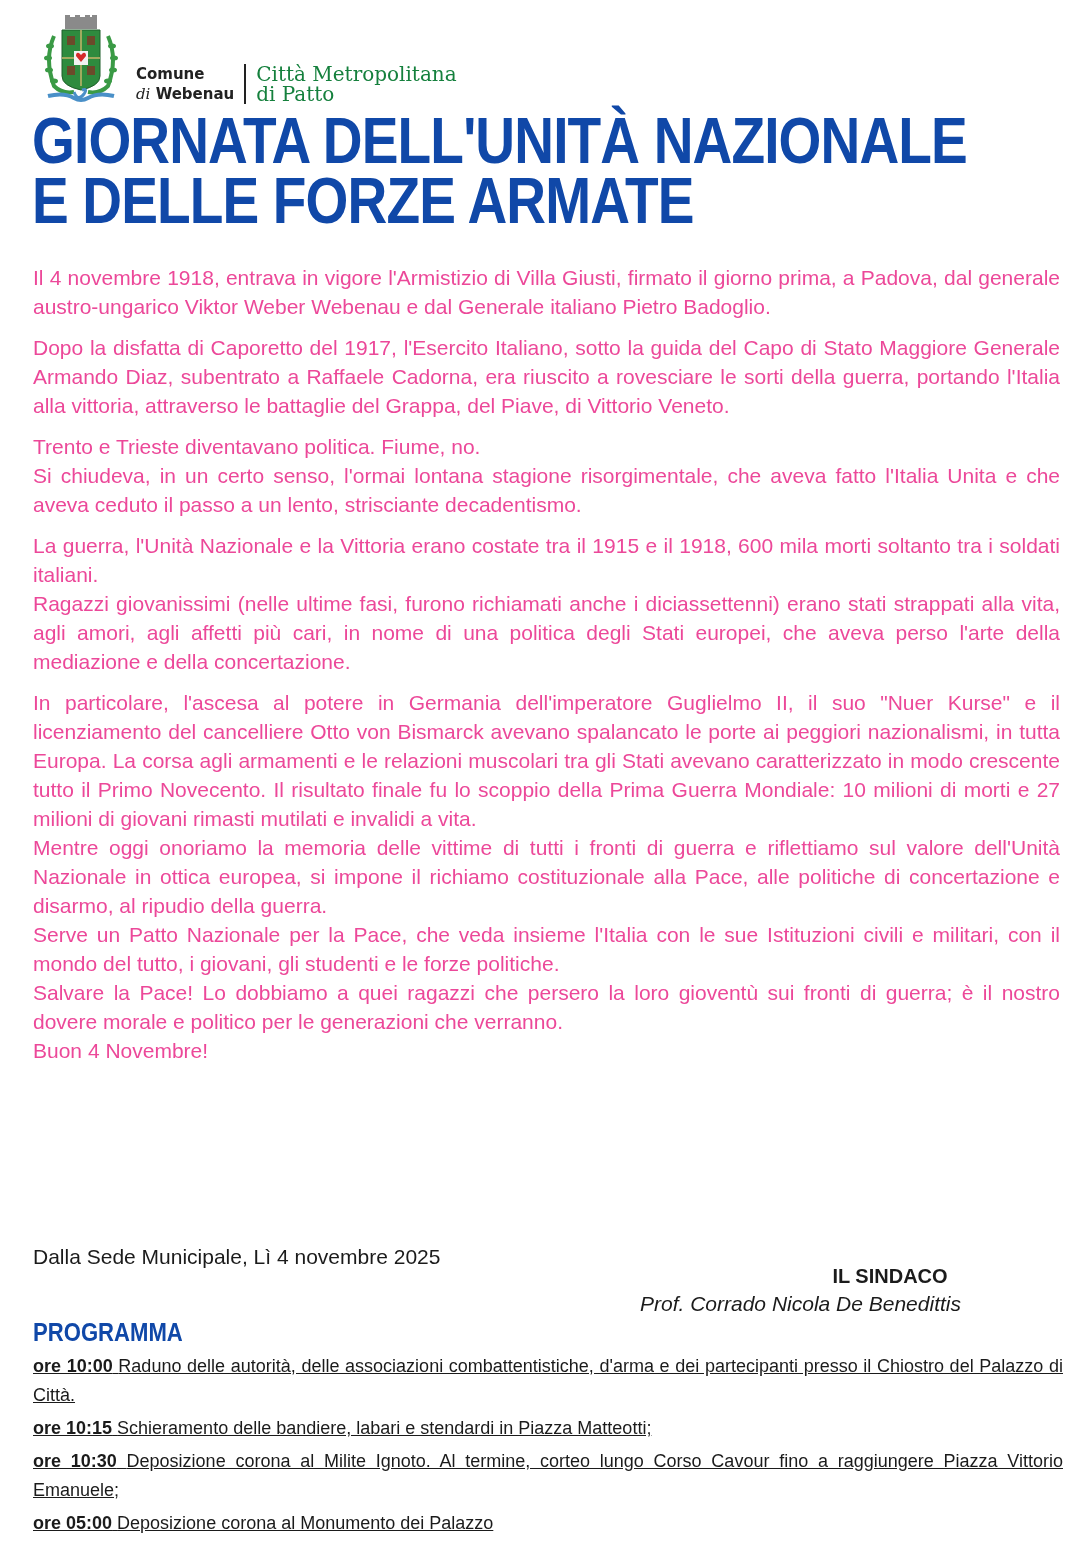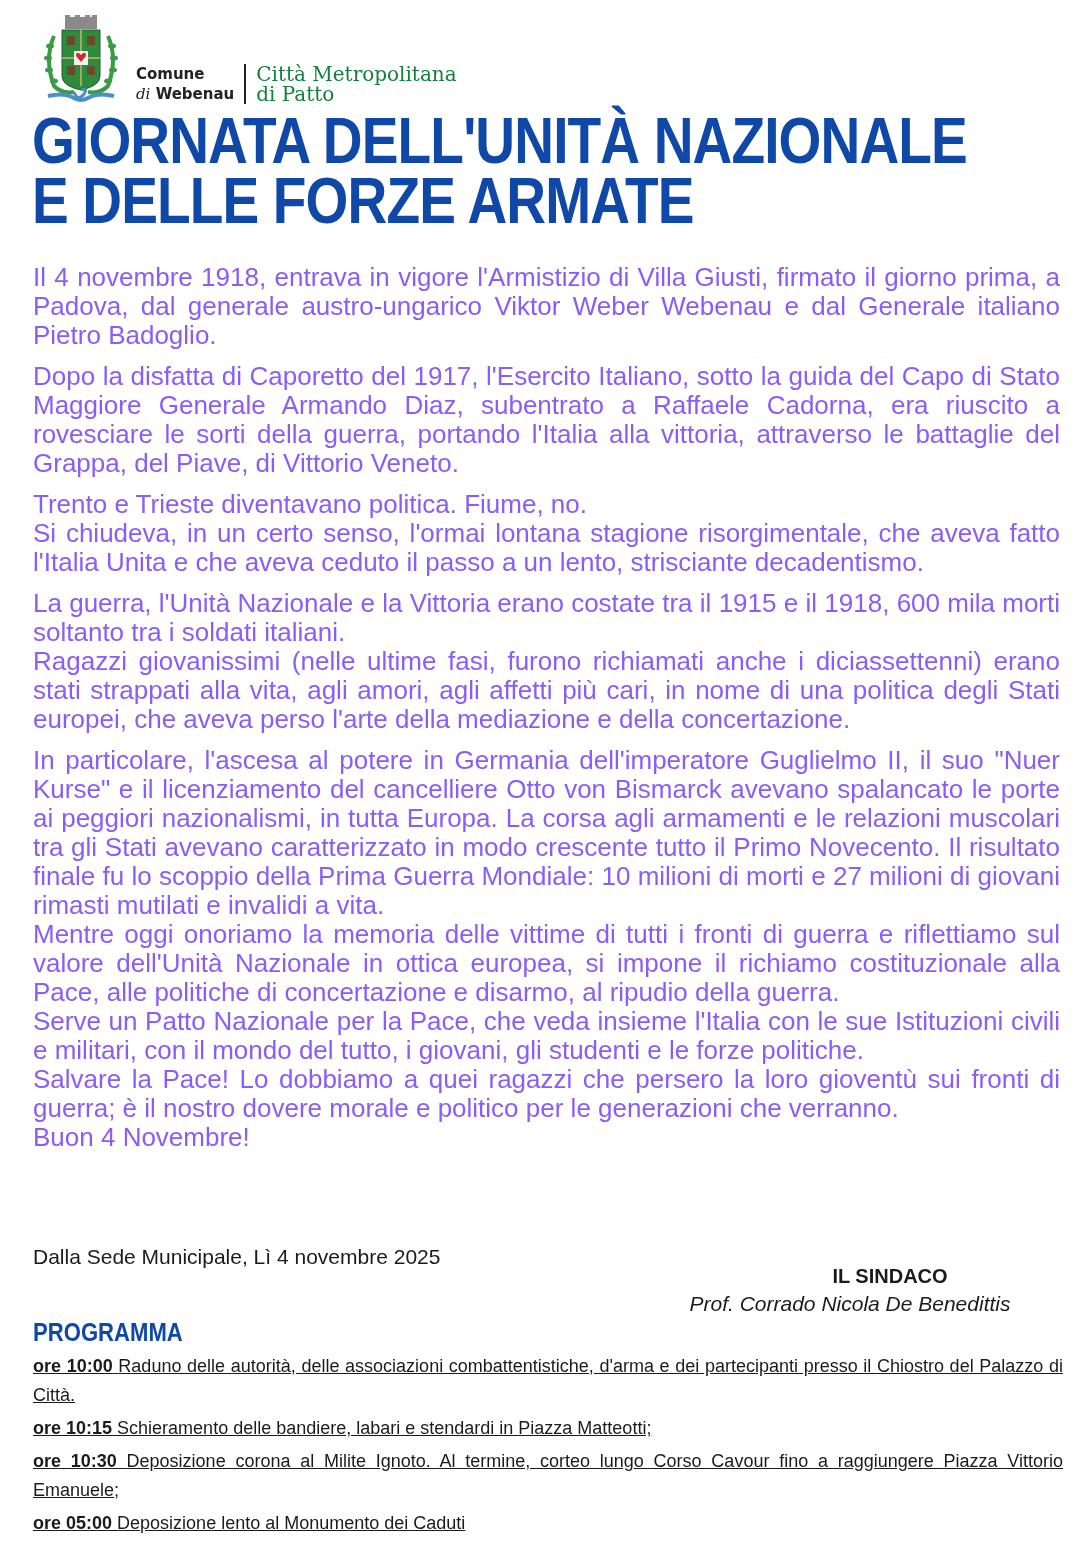--- a/index.html
+++ b/index.html
@@ -19,28 +19,28 @@
       position: absolute; left: 32px; top: 112px; width: 1040px;
       font-family: "Liberation Sans", sans-serif; font-weight: bold;
       color: #1048a8; font-size: 64px; line-height: 58px;
       letter-spacing: -1px; transform: scaleX(0.86); transform-origin: left top;
       white-space: nowrap; text-transform: uppercase;
     }
     .title div { height: 60px; }
 
     .body {
       position: absolute; left: 33px; top: 263px; width: 1027px;
-      font-size: 26px; line-height: 29px; text-align: justify; color: #8b5cf6;
+      font-size: 21px; line-height: 29px; text-align: justify; color: #ec4899;
     }
     .body p { margin: 0 0 12px 0; }
     .body .line { display: block; }
     .date-line { position: absolute; left: 33px; top: 1242px; font-size: 21px; line-height: 29px; }
     .sign { position: absolute; right: 30px; top: 1262px; text-align: center; width: 420px; }
     .sign .role { font-weight: bold; font-size: 20px; line-height: 28px; margin-left: 80px; }
-    .sign .name { font-style: italic; font-size: 21px; line-height: 28px; text-align: center; }
+    .sign .name { font-style: italic; font-size: 21px; line-height: 28px; text-align: left; }
 
     .prog-title {
       position: absolute; left: 33px; top: 1316px;
       font-weight: bold; color: #1048a8; font-size: 26px; line-height: 32px;
       transform: scaleX(0.85); transform-origin: left top;
     }
     .prog { position: absolute; left: 33px; top: 1352px; width: 1030px; font-size: 18px; line-height: 29px; color: #1b1b1b; text-decoration: underline; }
     .prog .item { margin-bottom: 4px; text-align: justify; }
     .prog b { font-weight: bold; }
   </style>
@@ -145,15 +145,15 @@
   <div class="item">
     <b>ore 10:15</b>
     <span>Schieramento delle bandiere, labari e stendardi in Piazza Matteotti;</span>
   </div>
   <div class="item">
     <b>ore 10:30</b>
     <span>Deposizione corona al Milite Ignoto. Al termine, corteo lungo Corso Cavour fino a raggiungere Piazza Vittorio Emanuele;</span>
   </div>
   <div class="item">
     <b>ore 05:00</b>
-    <span>Deposizione lento al Monumento dei Caduti</span>
+    <span>Deposizione corona al Monumento dei Palazzo</span>
   </div>
 </div>
 
 </body></html>

